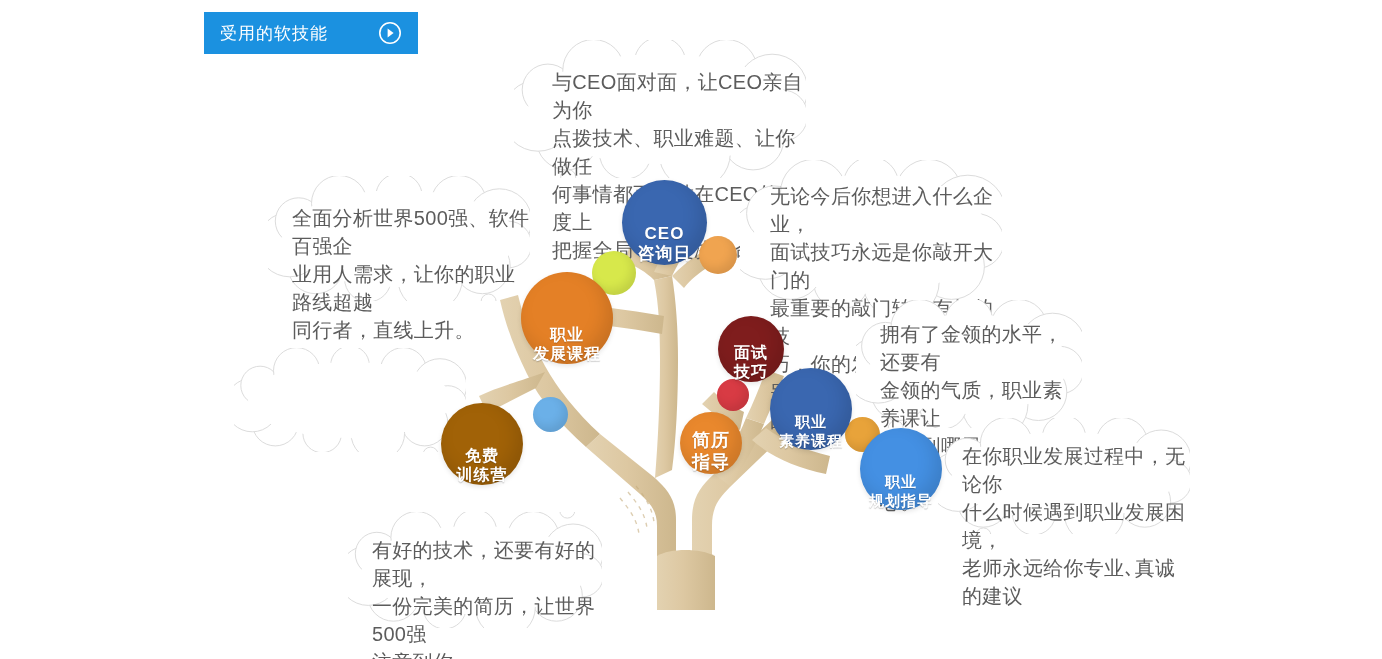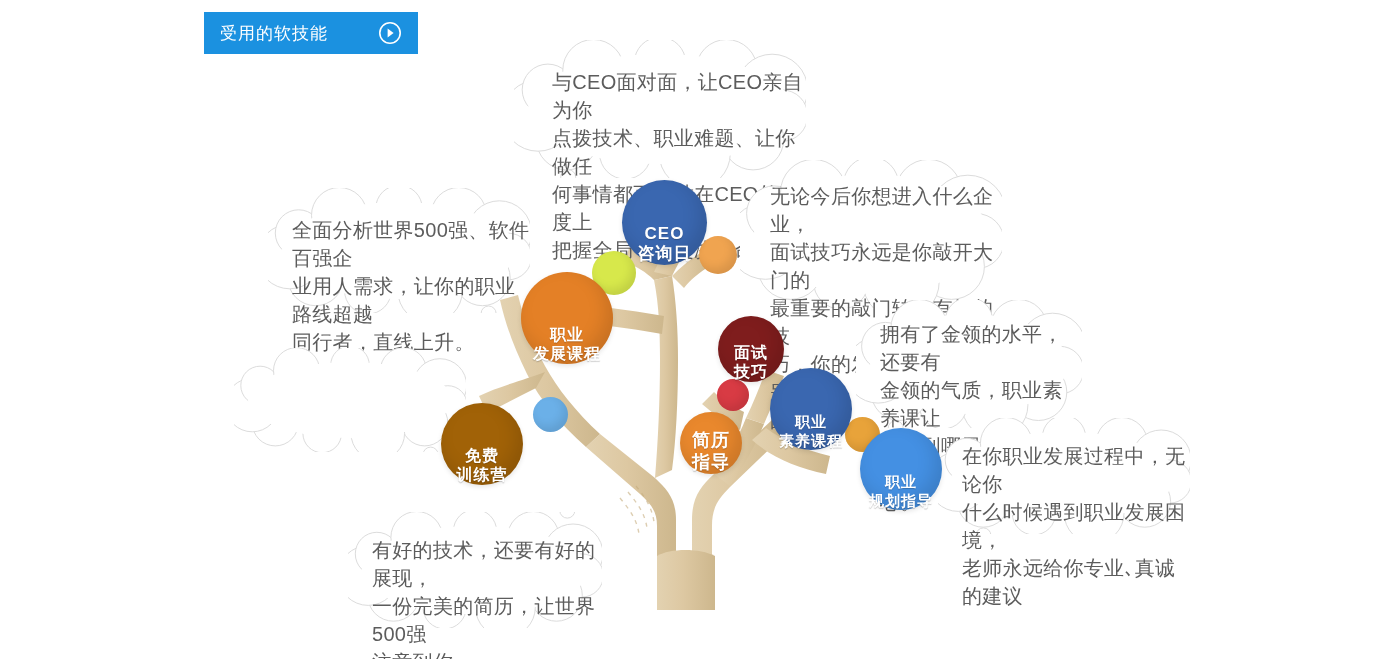--- a/index.html
+++ b/index.html
@@ -229,21 +229,21 @@
             <circle cx="73.4" cy="32.3" r="32.9"></circle>
           </g>
           <ellipse cx="131" cy="74" rx="117" ry="60" fill="#ffffff" stroke="none"></ellipse>
         </svg>
         <div class="bubble-text" style="padding-left: 30px; padding-top: 22px;">无论今后你想进入什么企业，
 面试技巧永远是你敲开大门的
 最重要的敲门转，有好的技
 巧，你的发展速度也许是别人
 的几倍</div>
       </div>
-      <div class="bubble" style="left: 268px; top: 188px; width: 262px; height: 125px;">
+      <div class="bubble" style="left: 268px; top: 176px; width: 262px; height: 125px;">
         <svg class="bubble-svg" viewBox="0 0 262 125">
           <g fill="#ffffff" stroke="#dcdcdc" stroke-width="1">
             <circle cx="220.6" cy="125.5" r="7.5"></circle>
             <circle cx="231.6" cy="138.5" r="5.2"></circle>
             <circle cx="242.6" cy="151.5" r="3.4"></circle>
           </g>
           <g fill="#ffffff" stroke="#dcdcdc" stroke-width="1">
             <circle cx="131.0" cy="20.6" r="23.3"></circle>
             <circle cx="190.7" cy="27.3" r="27.8"></circle>
             <circle cx="231.4" cy="45.1" r="32.3"></circle>

